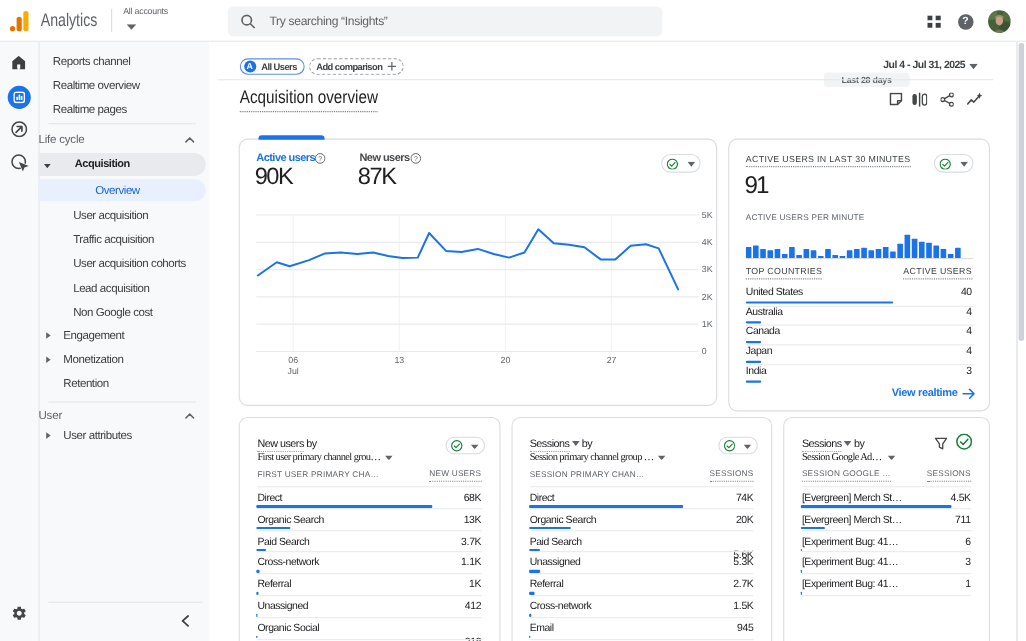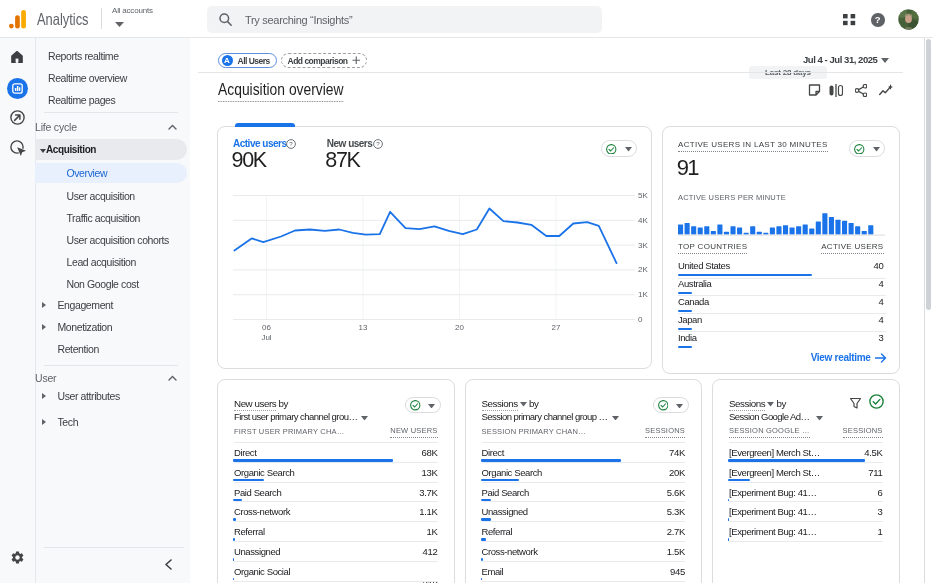--- a/index.html
+++ b/index.html
@@ -14,30 +14,30 @@
 #search { position:absolute; left:207px; top:6px; width:395px; height:27px; background:#f1f3f4; border-radius:5px; }
 #search span { position:absolute; left:38px; top:7.5px; font-size:11px; letter-spacing:-0.3px; color:#5f6368; }
 
 #sidebar { position:absolute; left:0; top:38px; width:190px; height:545px; background:#f8f9fa; }
 .nav-item { position:absolute; left:35px; width:152px; height:22px; font-size:10.5px; letter-spacing:-0.4px; color:#3c4043; line-height:22px; white-space:nowrap; }
 .nav-item .txt1 { margin-left:13px; }
 .nav-item .txt2 { margin-left:31.5px; }
 .nav-head { position:absolute; left:35px; width:152px; height:22px; font-size:10.5px; letter-spacing:-0.2px; color:#5f6368; line-height:22px; }
 .nav-div { position:absolute; left:44px; width:134px; height:1px; background:#e3e5e8; }
 .pill-gray { background:#e8eaed; border-radius:0 16px 16px 0; }
-.pill-blue { background:#e8f0fe; border-radius:0 16px 16px 0; color:#1967d2; }
+.pill-blue { background:#e8f0fe; border-radius:0 16px 16px 0; color:#1967d2;padding-left:20px; }
 .tri-r { position:absolute; left:7px; top:8.2px; width:0; height:0; border-left:4.5px solid #5f6368; border-top:3.2px solid transparent; border-bottom:3.2px solid transparent; }
 .tri-d { position:absolute; left:5px; top:9.5px; width:0; height:0; border-top:4.5px solid #3c4043; border-left:3.2px solid transparent; border-right:3.2px solid transparent; }
 
 #main { position:absolute; left:190px; top:38px; width:734px; height:545px; background:#fff; }
 .card { position:absolute; background:#fff; border:1px solid #dadce0; border-radius:8px; }
 .caps { font-size:8px; letter-spacing:0.3px; color:#5f6368; white-space:nowrap; }
 .bcard .caps { font-size:7.5px; letter-spacing:0.2px; }
 .bcard .t1 { position:absolute; left:16px; top:17.5px; font-size:9.8px; letter-spacing:-0.45px; color:#202124; }
-.bcard .t2 { position:absolute; left:16px; top:31px; font-size:9.5px; letter-spacing:-0.55px; color:#202124; white-space:nowrap; }
+.bcard .t2 { position:absolute; left:16px; top:31px; font-size:9.5px; letter-spacing:-0.55px; color:#202124; white-space:nowrap;font-family:Liberation Serif, serif; }
 .dotted { border-bottom:1px dotted #80868b; padding-bottom:2px; }
 .pillsel { position:absolute; width:36px; height:15.5px; border:1px solid #dadce0; border-radius:9px; background:#fff; }
 .rowname { font-size:9.5px; letter-spacing:-0.4px; color:#202124; white-space:nowrap; }
 .rowval { font-size:9.5px; letter-spacing:-0.3px; color:#202124; }
 .bluebar { position:absolute; height:2.5px; background:#1a73e8; border-radius:1px; }
 .rline { position:absolute; height:1px; background:#e8eaed; }
 </style>
 </head>
 <body>
 <div id="topbar">
@@ -104,47 +104,46 @@
   </svg>
   <svg class="abs" style="left:9.5px;top:101.5px" width="17" height="17" viewBox="0 0 17 17">
     <circle cx="7" cy="7" r="6.1" fill="none" stroke="#444746" stroke-width="1.4"></circle>
     <path d="M7.2 7.2 L16 10.8 L12.2 12.2 L10.8 16 Z" fill="#444746" stroke="#f8f9fa" stroke-width="1.3"></path>
     <path d="M7.2 7.2 L16 10.8 L12.2 12.2 L10.8 16 Z" fill="#444746"></path>
   </svg>
   <svg class="abs" style="left:10px;top:512px" width="15" height="15" viewBox="0 0 24 24">
       <path fill="#444746" d="M19.14 12.94c.04-.3.06-.61.06-.94 0-.32-.02-.64-.07-.94l2.03-1.58c.18-.14.23-.41.12-.61l-1.92-3.32c-.12-.22-.37-.29-.59-.22l-2.39.96c-.5-.38-1.03-.7-1.62-.94l-.36-2.54c-.04-.24-.24-.41-.48-.41h-3.84c-.24 0-.43.17-.47.41l-.36 2.54c-.59.24-1.13.57-1.62.94l-2.39-.96c-.22-.08-.47 0-.59.22L2.74 8.87c-.12.21-.08.47.12.61l2.03 1.58c-.05.3-.09.63-.09.94s.02.64.07.94l-2.03 1.58c-.18.14-.23.41-.12.61l1.92 3.32c.12.22.37.29.59.22l2.39-.96c.5.38 1.03.7 1.62.94l.36 2.54c.05.24.24.41.48.41h3.84c.24 0 .44-.17.47-.41l.36-2.54c.59-.24 1.13-.56 1.62-.94l2.39.96c.22.08.47 0 .59-.22l1.92-3.32c.12-.22.07-.47-.12-.61l-2.01-1.58zM12 15.6c-1.98 0-3.6-1.62-3.6-3.6s1.62-3.6 3.6-3.6 3.6 1.62 3.6 3.6-1.62 3.6-3.6 3.6z"></path>
     </svg>
 
-  <div class="nav-item" style="top:7px"><span class="txt1">Reports realtime</span></div>
+  <div class="nav-item" style="top:7px"><span class="txt1">Reports channel</span></div>
   <div class="nav-item" style="top:29px"><span class="txt1">Realtime overview</span></div>
   <div class="nav-item" style="top:51px"><span class="txt1">Realtime pages</span></div>
   <div class="nav-div" style="top:73.5px"></div>
   <div class="nav-head" style="top:78px"><span class="txt1">Life cycle</span>
     <svg class="abs" style="left:133px;top:8px" width="9" height="6" viewBox="0 0 9 6">
         <path d="M1 5 L4.5 1.5 L8 5" fill="none" stroke="#5f6368" stroke-width="1.4" stroke-linecap="round"></path>
       </svg>
   </div>
-  <div class="nav-item pill-gray" style="top:101px;height:20.5px;line-height:20.5px;"><span class="tri-d"></span><span style="margin-left:11px;font-weight:bold;font-size:10px;color:#202124;">Acquisition</span></div>
+  <div class="nav-item pill-gray" style="top:101px;height:20.5px;line-height:20.5px;"><span class="tri-d"></span><span style="margin-left:33px;font-weight:bold;font-size:10px;color:#202124;">Acquisition</span></div>
   <div class="nav-item pill-blue" style="top:125px;height:20px;line-height:20px;"><span class="txt2" style="color:#1967d2;">Overview</span></div>
   <div class="nav-item" style="top:146.5px"><span class="txt2">User acquisition</span></div>
   <div class="nav-item" style="top:168.5px"><span class="txt2">Traffic acquisition</span></div>
   <div class="nav-item" style="top:212.5px"><span class="txt2">Lead acquisition</span></div>
   <div class="nav-item" style="top:190.5px"><span class="txt2">User acquisition cohorts</span></div>
   <div class="nav-item" style="top:234.5px"><span class="txt2">Non Google cost</span></div>
   <div class="nav-item" style="top:255.5px"><span class="tri-r"></span><span style="margin-left:22.5px;">Engagement</span></div>
   <div class="nav-item" style="top:299.5px"><span class="txt2" style="margin-left:22.5px;">Retention</span></div>
   <div class="nav-item" style="top:277.5px"><span class="tri-r"></span><span style="margin-left:22.5px;">Monetization</span></div>
   <div class="nav-div" style="top:326.5px"></div>
   <div class="nav-head" style="top:329px"><span class="txt1">User</span>
     <svg class="abs" style="left:133px;top:8px" width="9" height="6" viewBox="0 0 9 6">
         <path d="M1 5 L4.5 1.5 L8 5" fill="none" stroke="#5f6368" stroke-width="1.4" stroke-linecap="round"></path>
       </svg>
   </div>
   <div class="nav-item" style="top:347px"><span class="tri-r"></span><span style="margin-left:22.5px;">User attributes</span></div>
-  <div class="nav-item" style="top:372.5px"><span class="tri-r"></span><span style="margin-left:22.5px;">Tech</span></div>
   <svg class="abs" style="left:164px;top:521px" width="9" height="11" viewBox="0 0 9 11">
       <path d="M7 1 L2 5.5 L7 10" fill="none" stroke="#3c4043" stroke-width="1.6" stroke-linecap="round" stroke-linejoin="round"></path>
     </svg>
 </div>
 <div id="main">
 
   <div class="abs" style="left:28px;top:15px;height:15px;border:1px solid #5e8fde;border-radius:9px;display:flex;align-items:center;padding:0 6px 0 2.5px;background:#fff;">
     <span style="width:11px;height:11px;border-radius:50%;background:#1a73e8;color:#fff;font-size:8px;font-weight:bold;text-align:center;line-height:11px;display:inline-block;">A</span>
     <span style="font-size:8.5px;font-weight:bold;letter-spacing:-0.5px;color:#3c4043;margin-left:5px;">All Users</span>
   </div>
@@ -389,21 +388,21 @@
       <span class="rowval abs" style="right:0;top:4px;">74K</span>
       <span class="bluebar" style="left:-1px;top:16px;width:140.6px;"></span>
     </div>
     <div class="abs" style="left:16px;right:16px;top:81.8px;height:19.8px;border-top:1px solid #e8eaed;">
       <span class="rowname abs" style="left:0;top:4px;">Organic Search</span>
       <span class="rowval abs" style="right:0;top:4px;">20K</span>
       <span class="bluebar" style="left:-1px;top:16px;width:38.0px;"></span>
     </div>
     <div class="abs" style="left:16px;right:16px;top:101.6px;height:19.8px;border-top:1px solid #e8eaed;">
       <span class="rowname abs" style="left:0;top:4px;">Paid Search</span>
-      <span class="rowval abs" style="right:0;top:4px;">5.6K</span>
+      <span class="rowval abs" style="right:0;top:16px;">5.6K</span>
       <span class="bluebar" style="left:-1px;top:16px;width:10.6px;"></span>
     </div>
     <div class="abs" style="left:16px;right:16px;top:121.4px;height:19.8px;border-top:1px solid #e8eaed;">
       <span class="rowname abs" style="left:0;top:4px;">Unassigned</span>
       <span class="rowval abs" style="right:0;top:4px;">5.3K</span>
       <span class="bluebar" style="left:-1px;top:16px;width:10.1px;"></span>
     </div>
     <div class="abs" style="left:16px;right:16px;top:141.2px;height:19.8px;border-top:1px solid #e8eaed;">
       <span class="rowname abs" style="left:0;top:4px;">Referral</span>
       <span class="rowval abs" style="right:0;top:4px;">2.7K</span>

